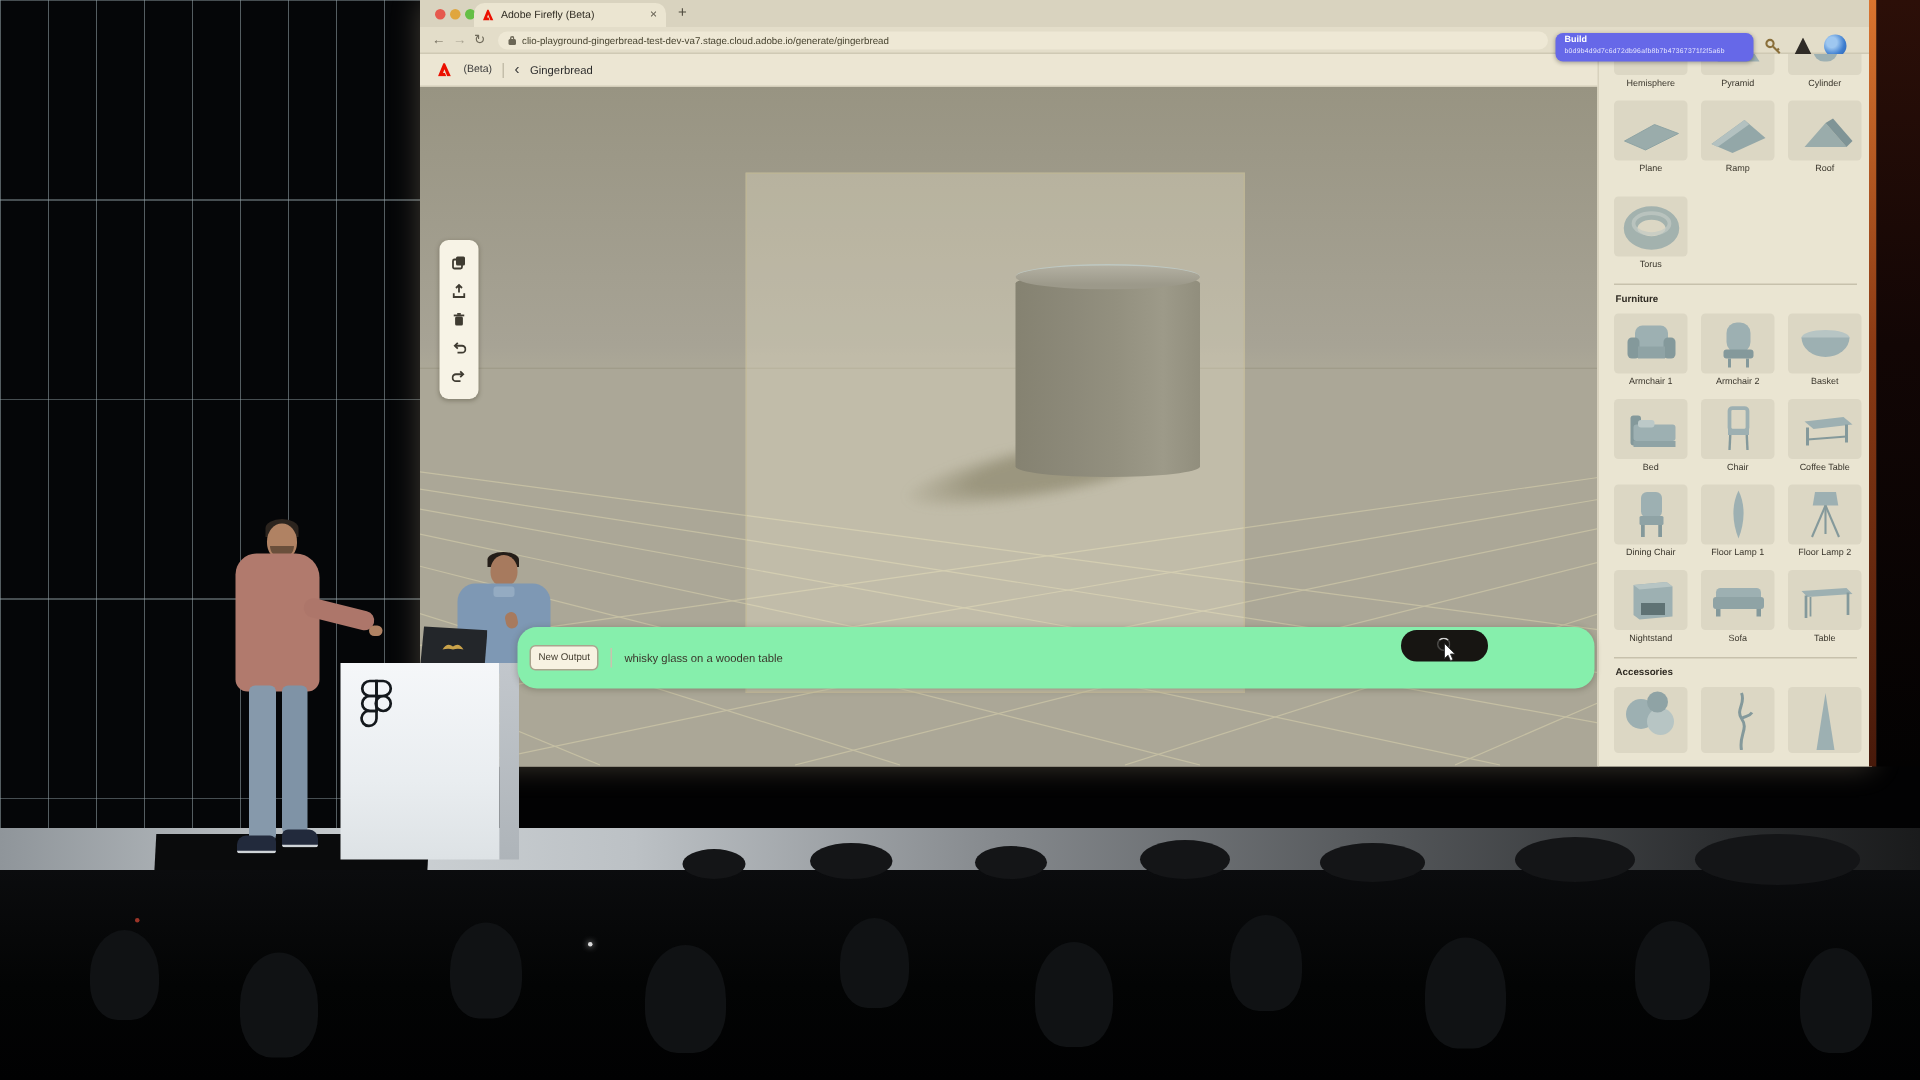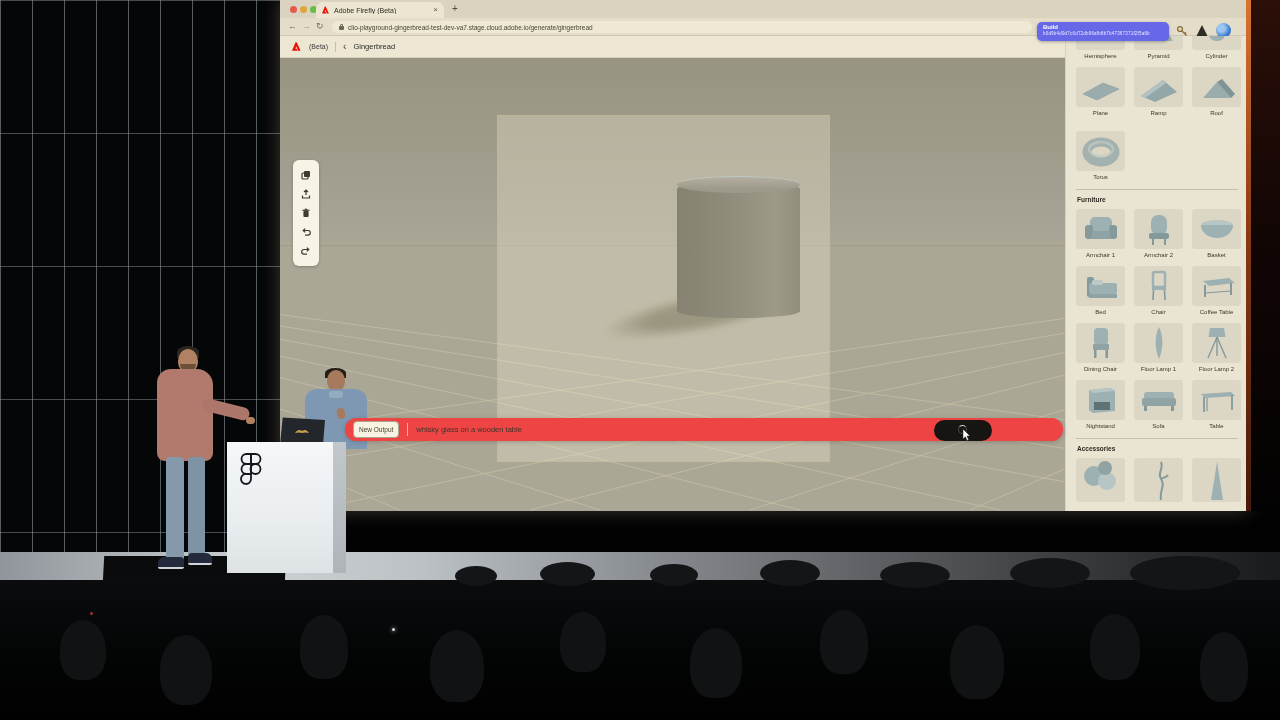--- a/index.html
+++ b/index.html
@@ -65,21 +65,21 @@
   #cyl-top{left:397px;top:118px;width:123px;height:17px;border-radius:50%;
     background:linear-gradient(180deg,#b3b0a2 0%,#9c998a 80%);border-top:1px solid #bec8c2;box-sizing:border-box;}
 
   
   #tool-rail{left:13px;top:160px;width:26px;height:106px;background:#f7f3e6;border-radius:6px;
     box-shadow:0 1px 3px rgba(60,55,35,.35);display:flex;flex-direction:column;align-items:center;
     justify-content:space-around;padding:5px 0;box-sizing:border-box;z-index:5;}
   .rail-btn{width:12px;height:12px;display:flex;align-items:center;justify-content:center;}
 
   
-  #prompt-bar{left:65px;top:418px;width:718px;height:23px;background:#ef4444;border-radius:13px;
+  #prompt-bar{left:65px;top:418px;width:718px;height:41px;background:#86efac;border-radius:13px;
     box-shadow:0 1px 4px rgba(60,55,35,.3);display:flex;align-items:center;z-index:6;}
   #new-output{margin-left:8px;height:15px;border:1px solid #aaa48e;border-radius:4px;background:#f7f2e2;
     font-size:6.5px;color:#453f30;display:flex;align-items:center;padding:0 5px;white-space:nowrap;}
   #prompt-div{width:1px;height:13px;background:#c9c3ae;margin:0 8px;}
   #prompt-text{font-size:7.5px;color:#3a362b;flex:1;white-space:nowrap;overflow:hidden;}
   #generate-pill{position:absolute;left:589px;top:2px;width:58px;height:21px;background:#171512;border-radius:11px;}
   #spinner{position:absolute;left:24px;top:5px;width:9px;height:9px;border-radius:50%;
     border:1.5px solid rgba(255,255,255,.22);border-top-color:rgba(255,255,255,.8);box-sizing:border-box;}
   #cursor{position:absolute;left:28px;top:9px;width:9px;height:12px;z-index:7;}
 

